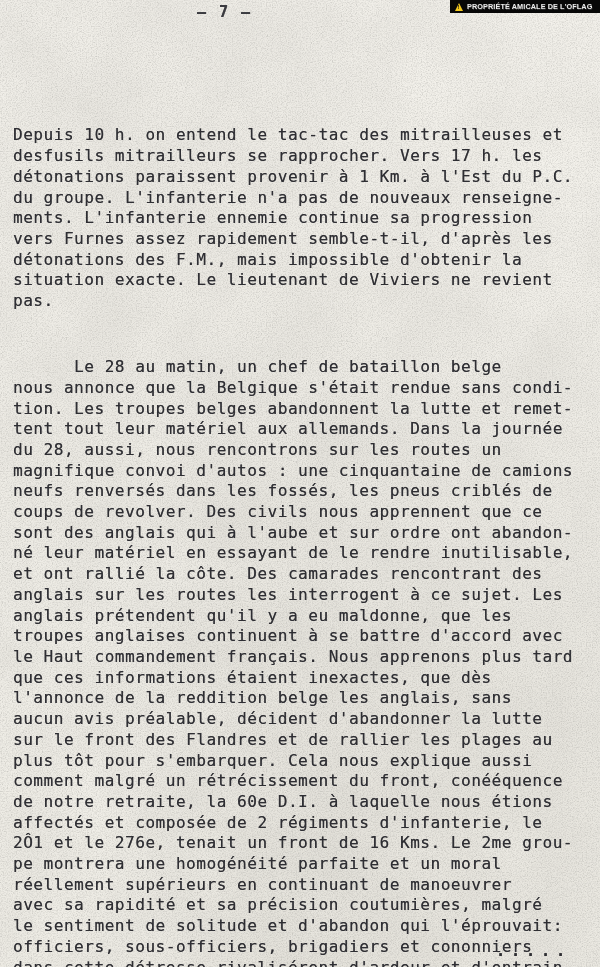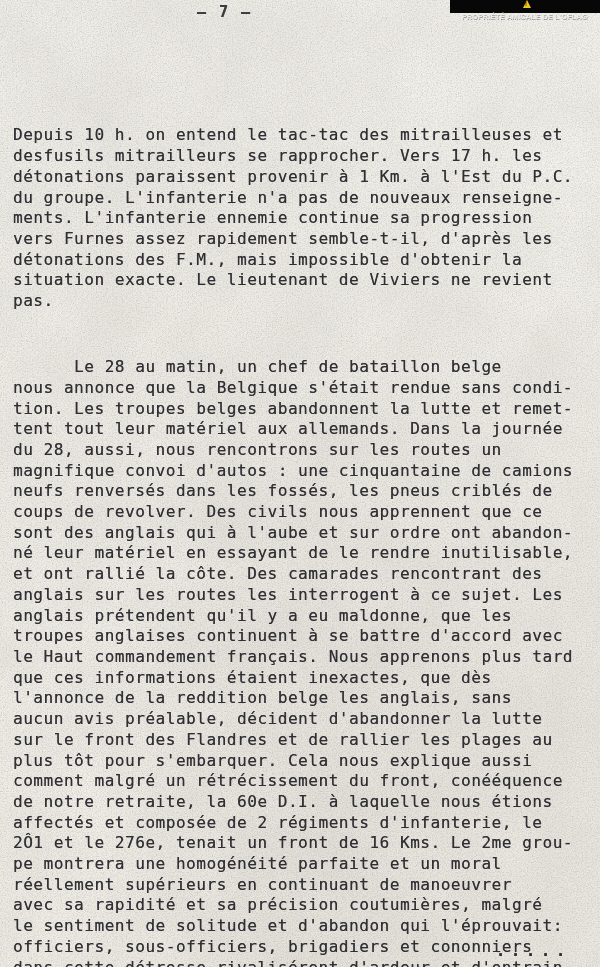--- a/index.html
+++ b/index.html
@@ -32,21 +32,20 @@
     text-shadow: 0.2px 0.2px 0.5px rgba(40,40,45,0.6);
   }
   .wm-bar {
     position: absolute; top: 0; right: 0;
     width: 150px; height: 13px;
     background: #070707;
     display: flex; align-items: center;
     gap: 4px;
     padding: 0 2px 0 5px;
     box-sizing: border-box;
-    flex-direction: column;
   }
   .tri {
     width: 0; height: 0; flex: none;
     border-left: 4.5px solid transparent;
     border-right: 4.5px solid transparent;
     border-bottom: 8px solid #f2c71d;
     position: relative;
   }
   .tri::after {
     content: "!";

